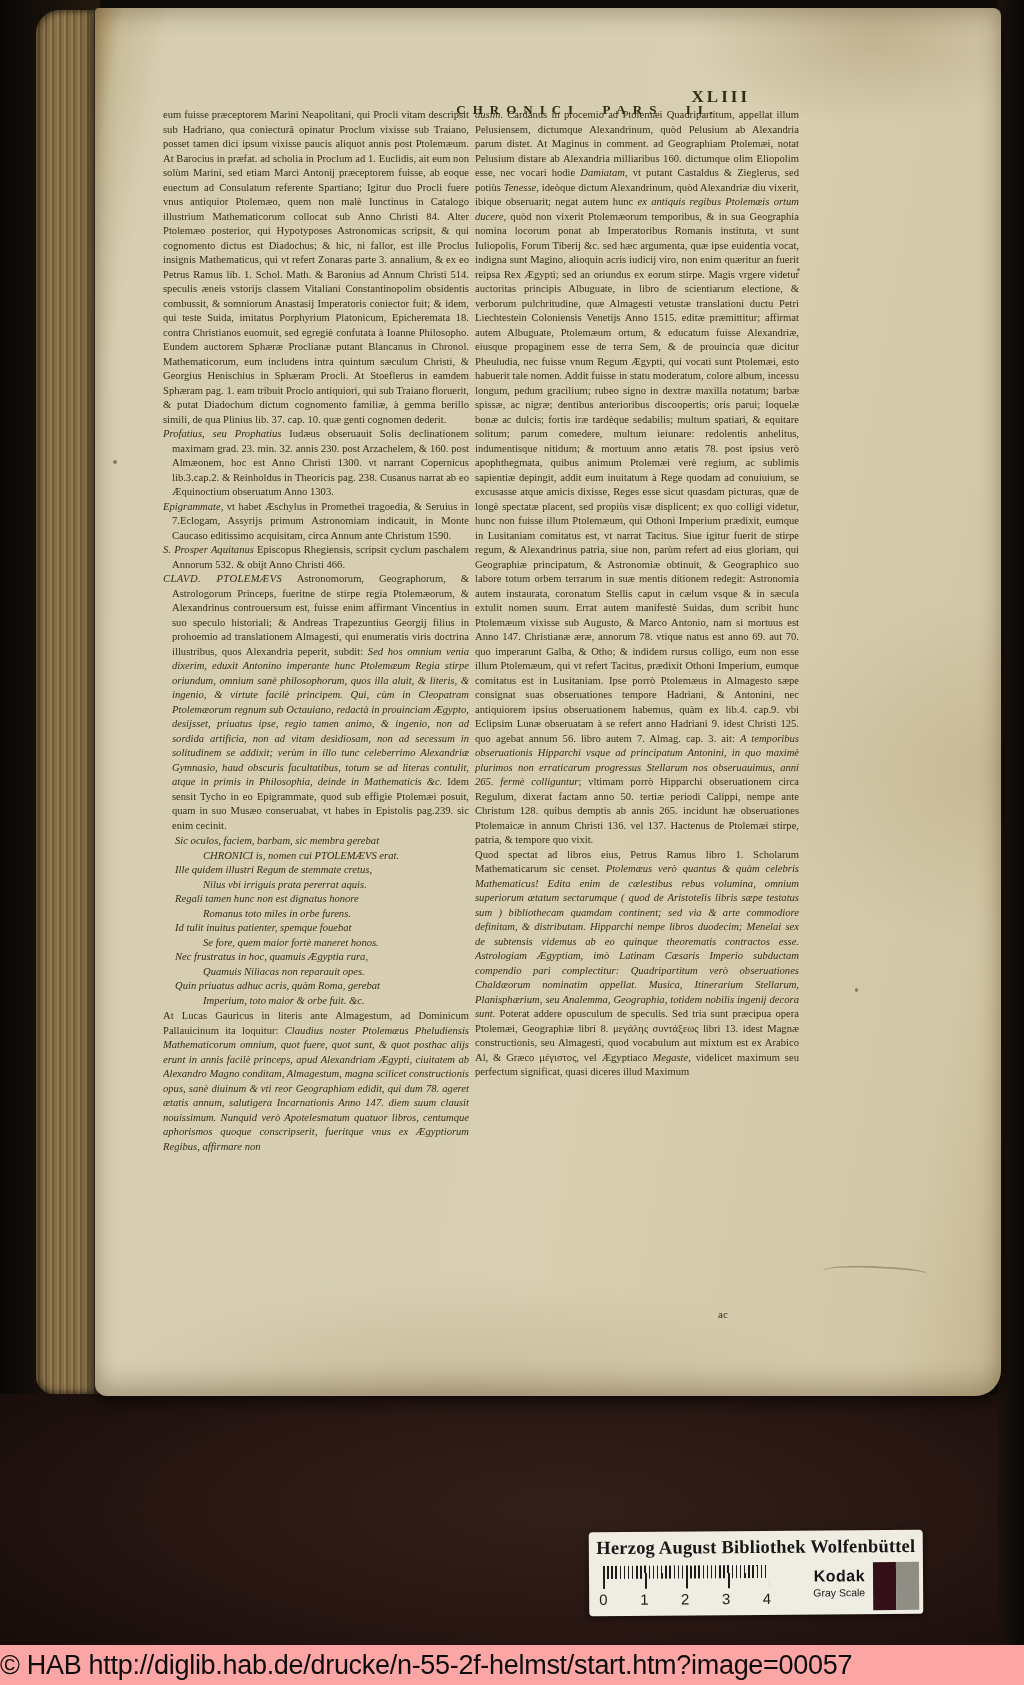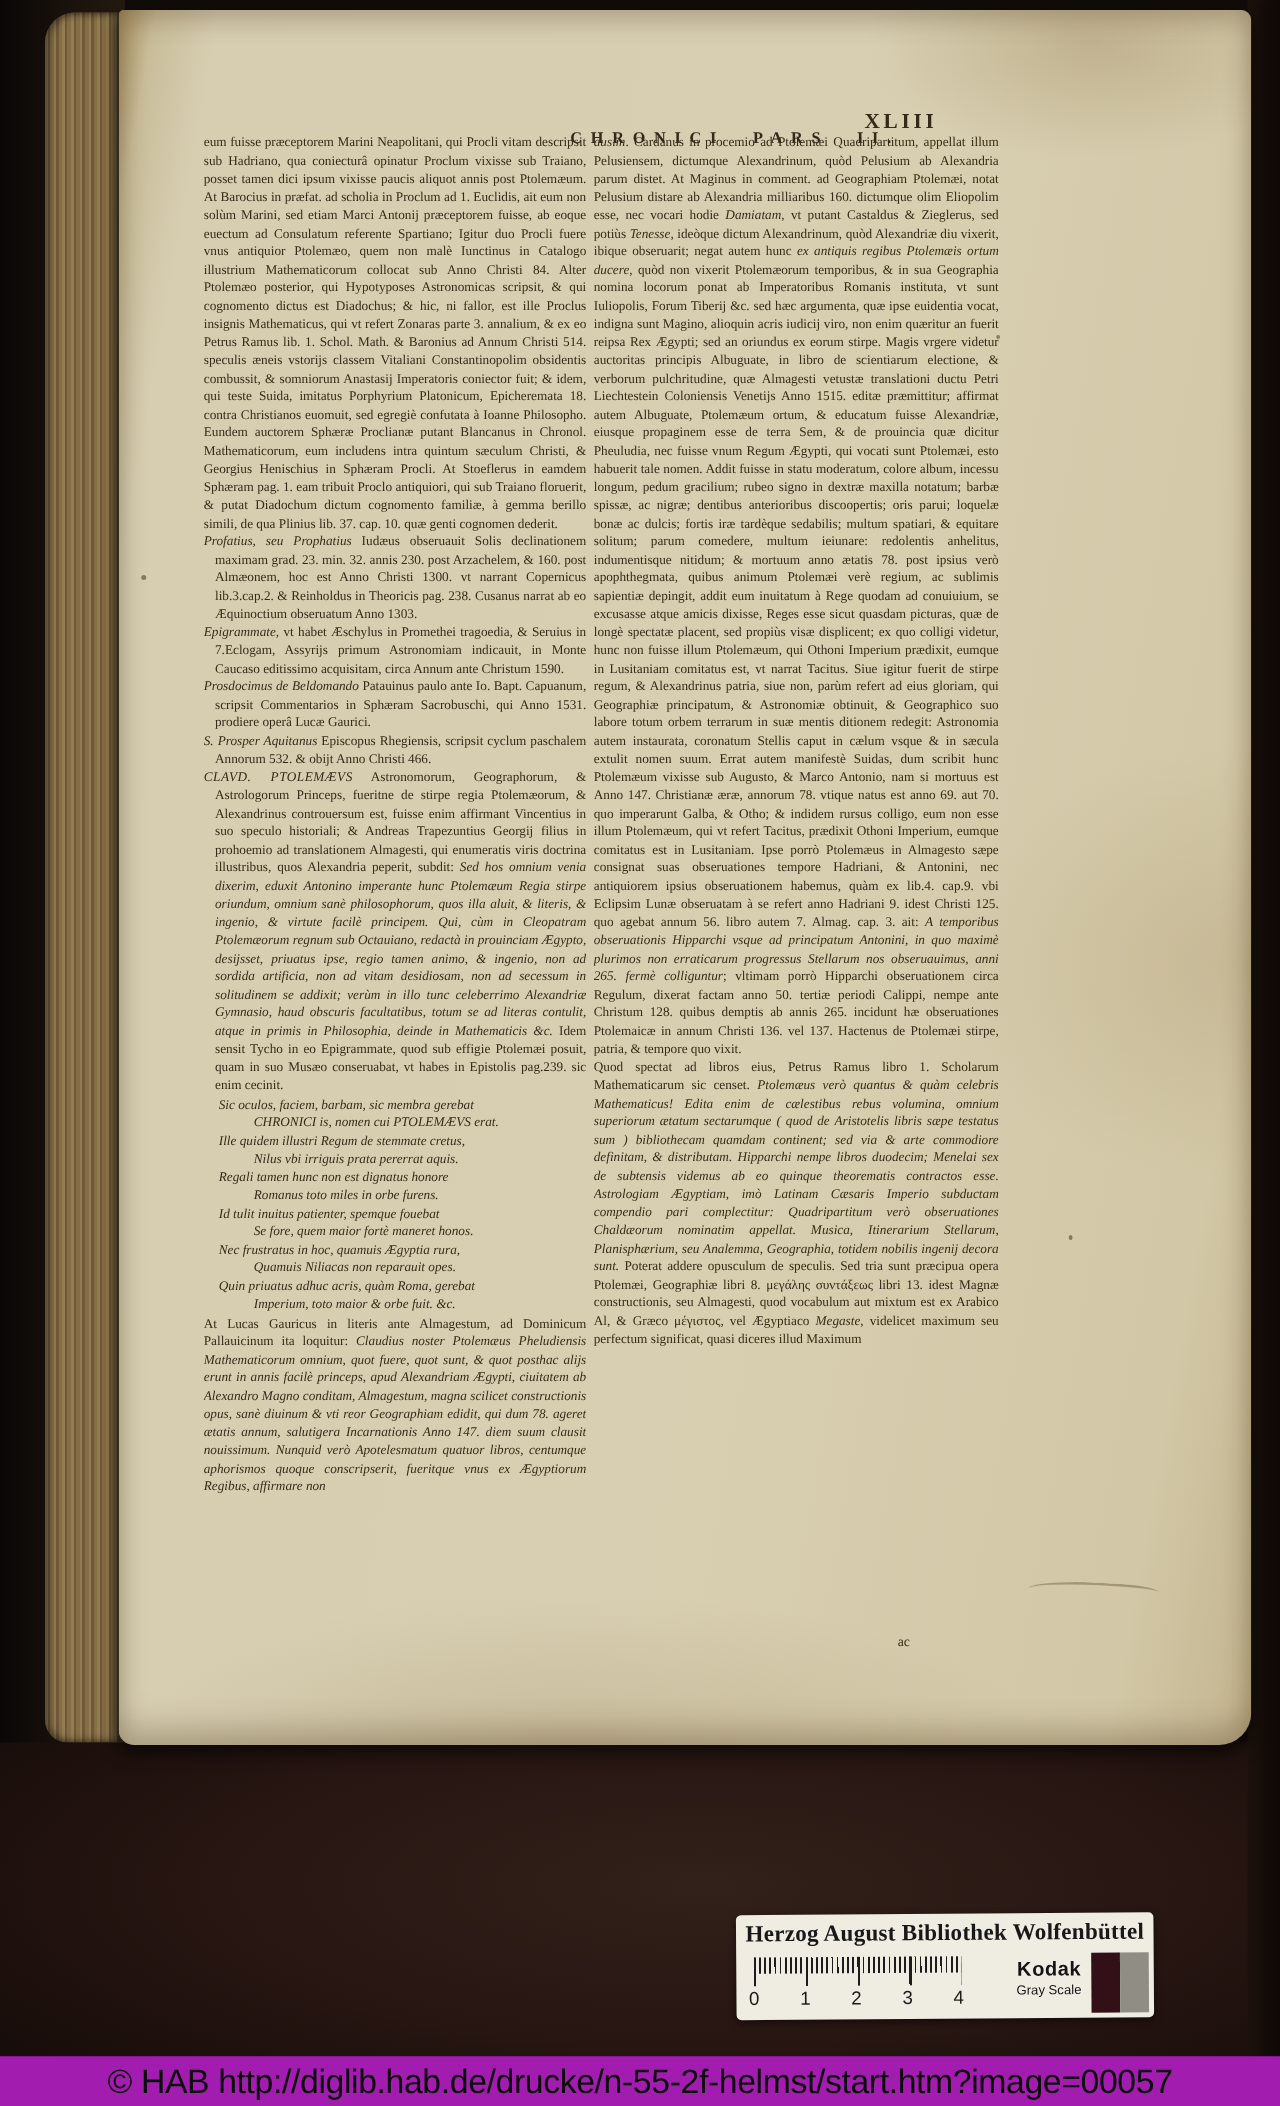--- a/index.html
+++ b/index.html
@@ -71,43 +71,42 @@
   .ruler-numbers{position:absolute;left:-4px;top:25px;width:172px;display:flex;justify-content:space-between;
     font-family:"Liberation Sans","DejaVu Sans",sans-serif;font-size:15px;color:#1c1c1c;}
   .kodak{position:absolute;left:186px;top:4px;width:78px;text-align:right;
     font-family:"Liberation Sans","DejaVu Sans",sans-serif;color:#151515;}
   .kodak-name{font-weight:bold;font-size:16px;letter-spacing:.5px;line-height:20px;}
   .kodak-sub{font-size:10.5px;line-height:12px;}
   .patches{position:absolute;left:272px;top:0;height:48px;display:flex;}
   .patch{width:23px;height:48px;}
 
   
-  .footer-bar{position:absolute;left:0;top:1645px;width:1024px;height:40px;background:#a21caf;
-    display:flex;align-items:center;justify-content:center;}
+  .footer-bar{position:absolute;left:0;top:1645px;width:1024px;height:40px;background:#fca5a5;
+    display:flex;align-items:center;justify-content:flex-start;}
   .footer-text{font-family:"Liberation Sans","DejaVu Sans",sans-serif;font-size:27px;color:#0c0c0c;
     letter-spacing:-.3px;white-space:nowrap;}
 </style>
 </head>
 <body>
 
 <div class="shot">
   <div class="binding"></div>
   <div class="page-edges"></div>
   <div class="cover-bottom"></div>
   <div class="cover-right"></div>
 
   <div class="page">
     <div class="running-title">CHRONICI PARS II.</div>
     <div class="folio">XLIII</div>
 
     <div class="col col-left">
         <p class="plain"><span>eum fuisse præceptorem Marini Neapolitani, qui Procli vitam descripsit sub Hadriano, qua coniecturâ opinatur Proclum vixisse sub Traiano, posset tamen dici ipsum vixisse paucis aliquot annis post Ptolemæum. At Barocius in præfat. ad scholia in Proclum ad 1. Euclidis, ait eum non solùm Marini, sed etiam Marci Antonij præceptorem fuisse, ab eoque euectum ad Consulatum referente Spartiano; Igitur duo Procli fuere vnus antiquior Ptolemæo, quem non malè Iunctinus in Catalogo illustrium Mathematicorum collocat sub Anno Christi 84. Alter Ptolemæo posterior, qui Hypotyposes Astronomicas scripsit, &amp; qui cognomento dictus est Diadochus; &amp; hic, ni fallor, est ille Proclus insignis Mathematicus, qui vt refert Zonaras parte 3. annalium, &amp; ex eo Petrus Ramus lib. 1. Schol. Math. &amp; Baronius ad Annum Christi 514. speculis æneis vstorijs classem Vitaliani Constantinopolim obsidentis combussit, &amp; somniorum Anastasij Imperatoris coniector fuit; &amp; idem, qui teste Suida, imitatus Porphyrium Platonicum, Epicheremata 18. contra Christianos euomuit, sed egregiè confutata à Ioanne Philosopho. Eundem auctorem Sphæræ Proclianæ putant Blancanus in Chronol. Mathematicorum, eum includens intra quintum sæculum Christi, &amp; Georgius Henischius in Sphæram Procli. At Stoeflerus in eamdem Sphæram pag. 1. eam tribuit Proclo antiquiori, qui sub Traiano floruerit, &amp; putat Diadochum dictum cognomento familiæ, à gemma berillo simili, de qua Plinius lib. 37. cap. 10. quæ genti cognomen dederit.</span></p>
         <p class="entry"><span class="it">Profatius, seu Prophatius</span><span> Iudæus obseruauit Solis declinationem maximam grad. 23. min. 32. annis 230. post Arzachelem, &amp; 160. post Almæonem, hoc est Anno Christi 1300. vt narrant Copernicus lib.3.cap.2. &amp; Reinholdus in Theoricis pag. 238. Cusanus narrat ab eo Æquinoctium obseruatum Anno 1303.</span></p>
         <p class="entry"><span class="it">Epigrammate</span><span>, vt habet Æschylus in Promethei tragoedia, &amp; Seruius in 7.Eclogam, Assyrijs primum Astronomiam indicauit, in Monte Caucaso editissimo acquisitam, circa Annum ante Christum 1590.</span></p>
-        <p class="entry"><span class="it">Prosdocimus de Beldomando</span><span> Patauinus paulo ante Io. Bapt. Capuanum, scripsit Commentarios in Sphæram Sacrobuschi, qui Anno 1531. prodiere operâ Lucæ Gaurici.</span></p>
         <p class="entry"><span class="it">S. Prosper Aquitanus</span><span> Episcopus Rhegiensis, scripsit cyclum paschalem Annorum 532. &amp; obijt Anno Christi 466.</span></p>
         <p class="entry"><span class="caps">CLAVD. PTOLEMÆVS</span><span> Astronomorum, Geographorum, &amp; Astrologorum Princeps, fueritne de stirpe regia Ptolemæorum, &amp; Alexandrinus controuersum est, fuisse enim affirmant Vincentius in suo speculo historiali; &amp; Andreas Trapezuntius Georgij filius in prohoemio ad translationem Almagesti, qui enumeratis viris doctrina illustribus, quos Alexandria peperit, subdit: </span><span class="it">Sed hos omnium venia dixerim, eduxit Antonino imperante hunc Ptolemæum Regia stirpe oriundum, omnium sanè philosophorum, quos illa aluit, &amp; literis, &amp; ingenio, &amp; virtute facilè principem. Qui, cùm in Cleopatram Ptolemæorum regnum sub Octauiano, redactà in prouinciam Ægypto, desijsset, priuatus ipse, regio tamen animo, &amp; ingenio, non ad sordida artificia, non ad vitam desidiosam, non ad secessum in solitudinem se addixit; verùm in illo tunc celeberrimo Alexandriæ Gymnasio, haud obscuris facultatibus, totum se ad literas contulit, atque in primis in Philosophia, deinde in Mathematicis &amp;c.</span><span> Idem sensit Tycho in eo Epigrammate, quod sub effigie Ptolemæi posuit, quam in suo Musæo conseruabat, vt habes in Epistolis pag.239. sic enim cecinit.</span></p>
         <div class="verse">
           <div class="vline">Sic oculos, faciem, barbam, sic membra gerebat</div>
           <div class="vline vind">CHRONICI is, nomen cui PTOLEMÆVS erat.</div>
           <div class="vline">Ille quidem illustri Regum de stemmate cretus,</div>
           <div class="vline vind">Nilus vbi irriguis prata pererrat aquis.</div>
           <div class="vline">Regali tamen hunc non est dignatus honore</div>
           <div class="vline vind">Romanus toto miles in orbe furens.</div>
           <div class="vline">Id tulit inuitus patienter, spemque fouebat</div>

